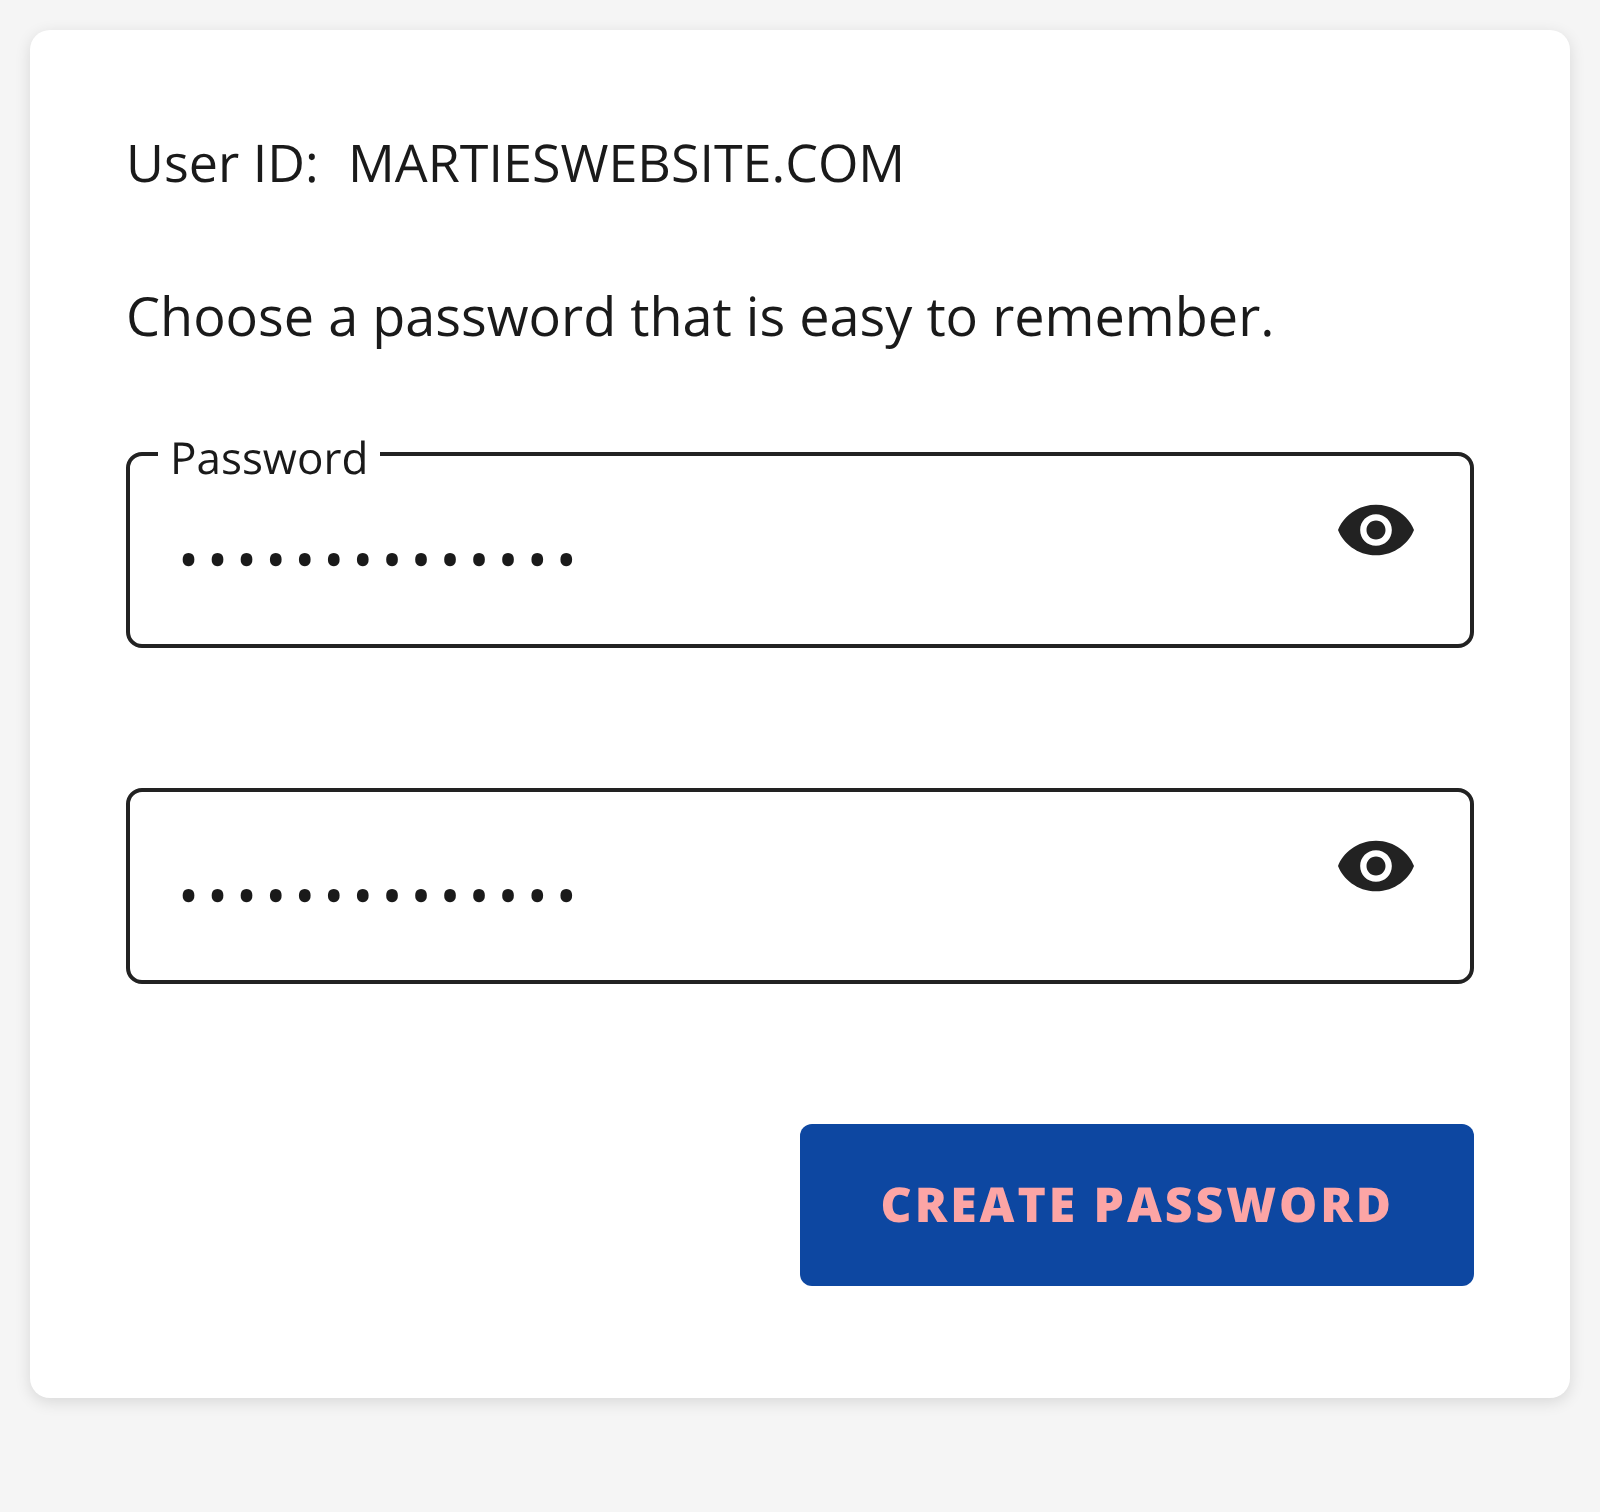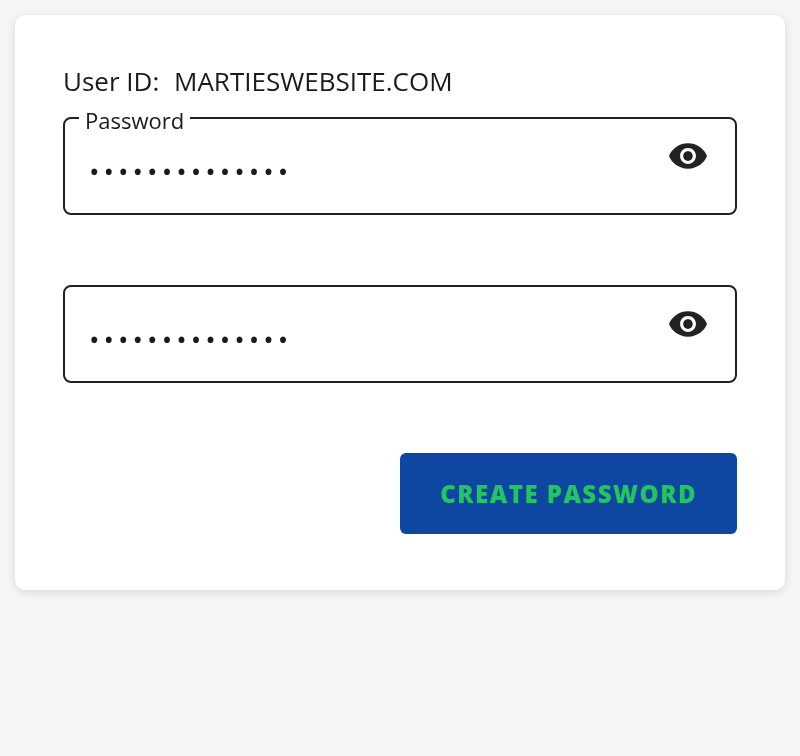--- a/index.html
+++ b/index.html
@@ -20,21 +20,21 @@
       background: #fff;
       border-radius: 10px;
       box-shadow: 0 2px 8px rgba(0,0,0,0.12);
       width: 770px;
       margin-top: 15px;
       padding: 48px 48px 56px 48px;
     }
     .user-id-row {
       font-size: 26px;
       color: #1a1a1a;
-      margin-bottom: 18px;
+      margin-bottom: 40px;
     }
     .user-id-label {
       display: inline;
     }
     .user-id-value {
       display: inline;
       margin-left: 8px;
     }
     .instruction {
       font-size: 27px;
@@ -92,41 +92,42 @@
       width: 38px;
       height: 30px;
       fill: #222;
     }
     .button-row {
       display: flex;
       justify-content: flex-end;
     }
     .create-button {
       background: #0d47a1;
-      color: #22c55e;
+      color: #fca5a5;
       border: none;
       border-radius: 6px;
       font-size: 24px;
       font-weight: 800;
       letter-spacing: 1.5px;
       padding: 24px 40px;
       cursor: pointer;
       font-family: inherit;
     }
   </style>
 </head>
 <body>
 
 <div class="card">
 
   <div class="user-id-row">
     <span class="user-id-label">User ID:</span>
     <span class="user-id-value">MARTIESWEBSITE.COM</span>
   </div>
 
+  <div class="instruction">Choose a password that is easy to remember.</div>
 
   <div class="field-group">
     <div class="field-border">
       <span class="field-label">Password</span>
       <input type="password" class="password-input" value="••••••••••••••" style="">
       <button class="eye-button">
         <svg viewBox="0 0 24 16">
           <path d="M12 0C6 0 1.5 4 0 8c1.5 4 6 8 12 8s10.5-4 12-8c-1.5-4-6-8-12-8zm0 13c-2.8 0-5-2.2-5-5s2.2-5 5-5 5 2.2 5 5-2.2 5-5 5zm0-8c-1.7 0-3 1.3-3 3s1.3 3 3 3 3-1.3 3-3-1.3-3-3-3z"></path>
         </svg>
       </button>

